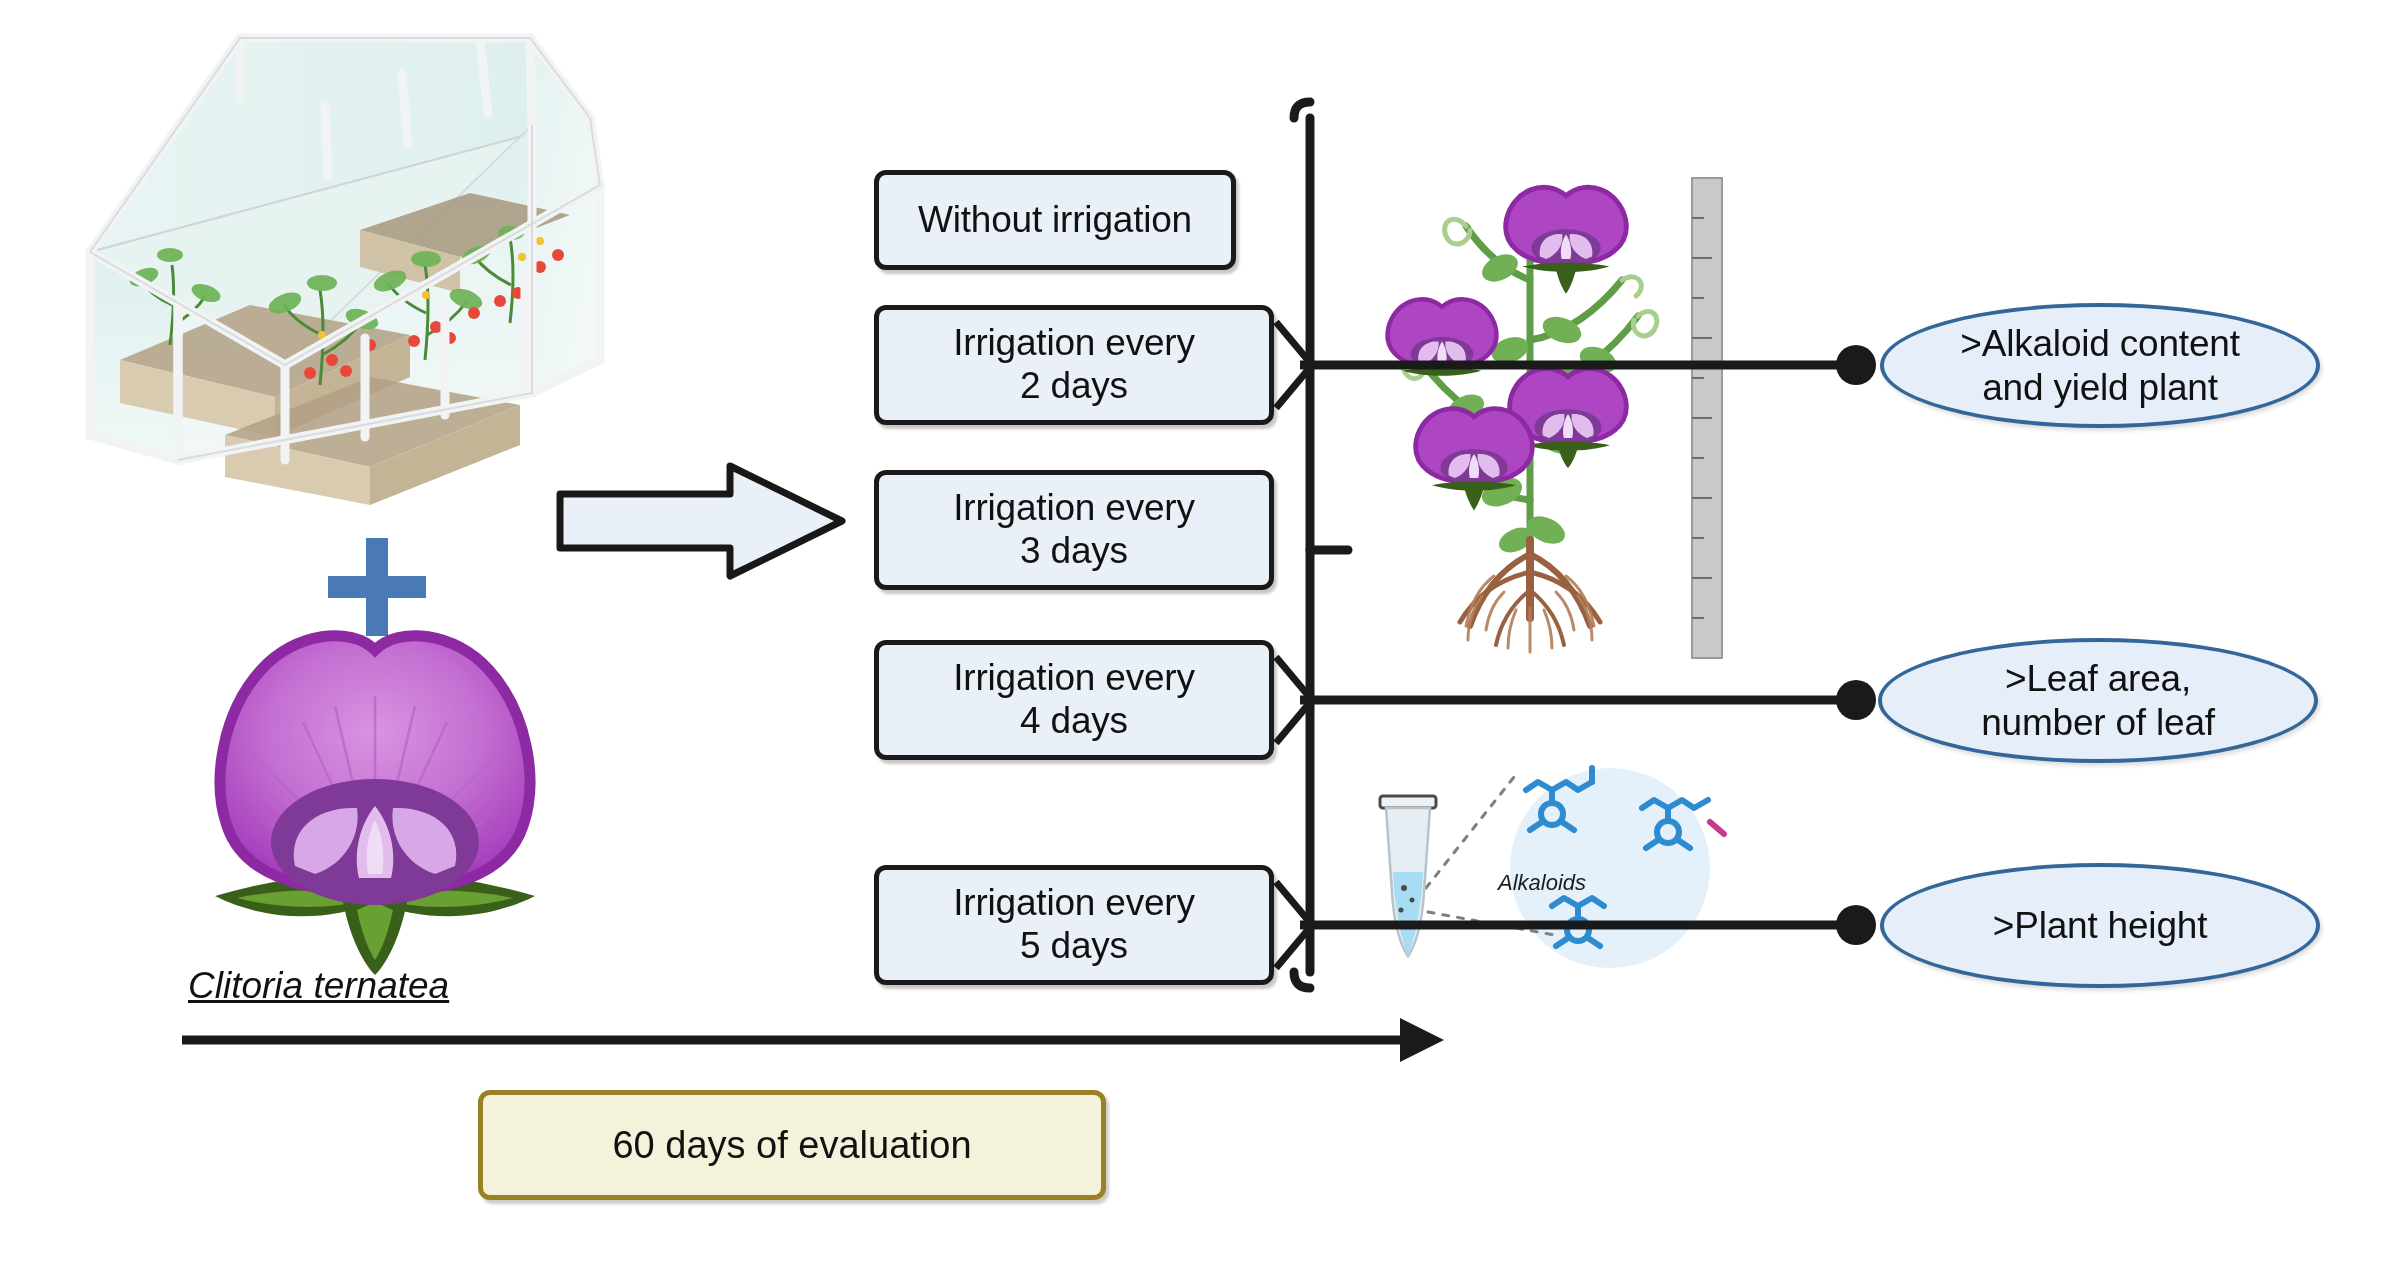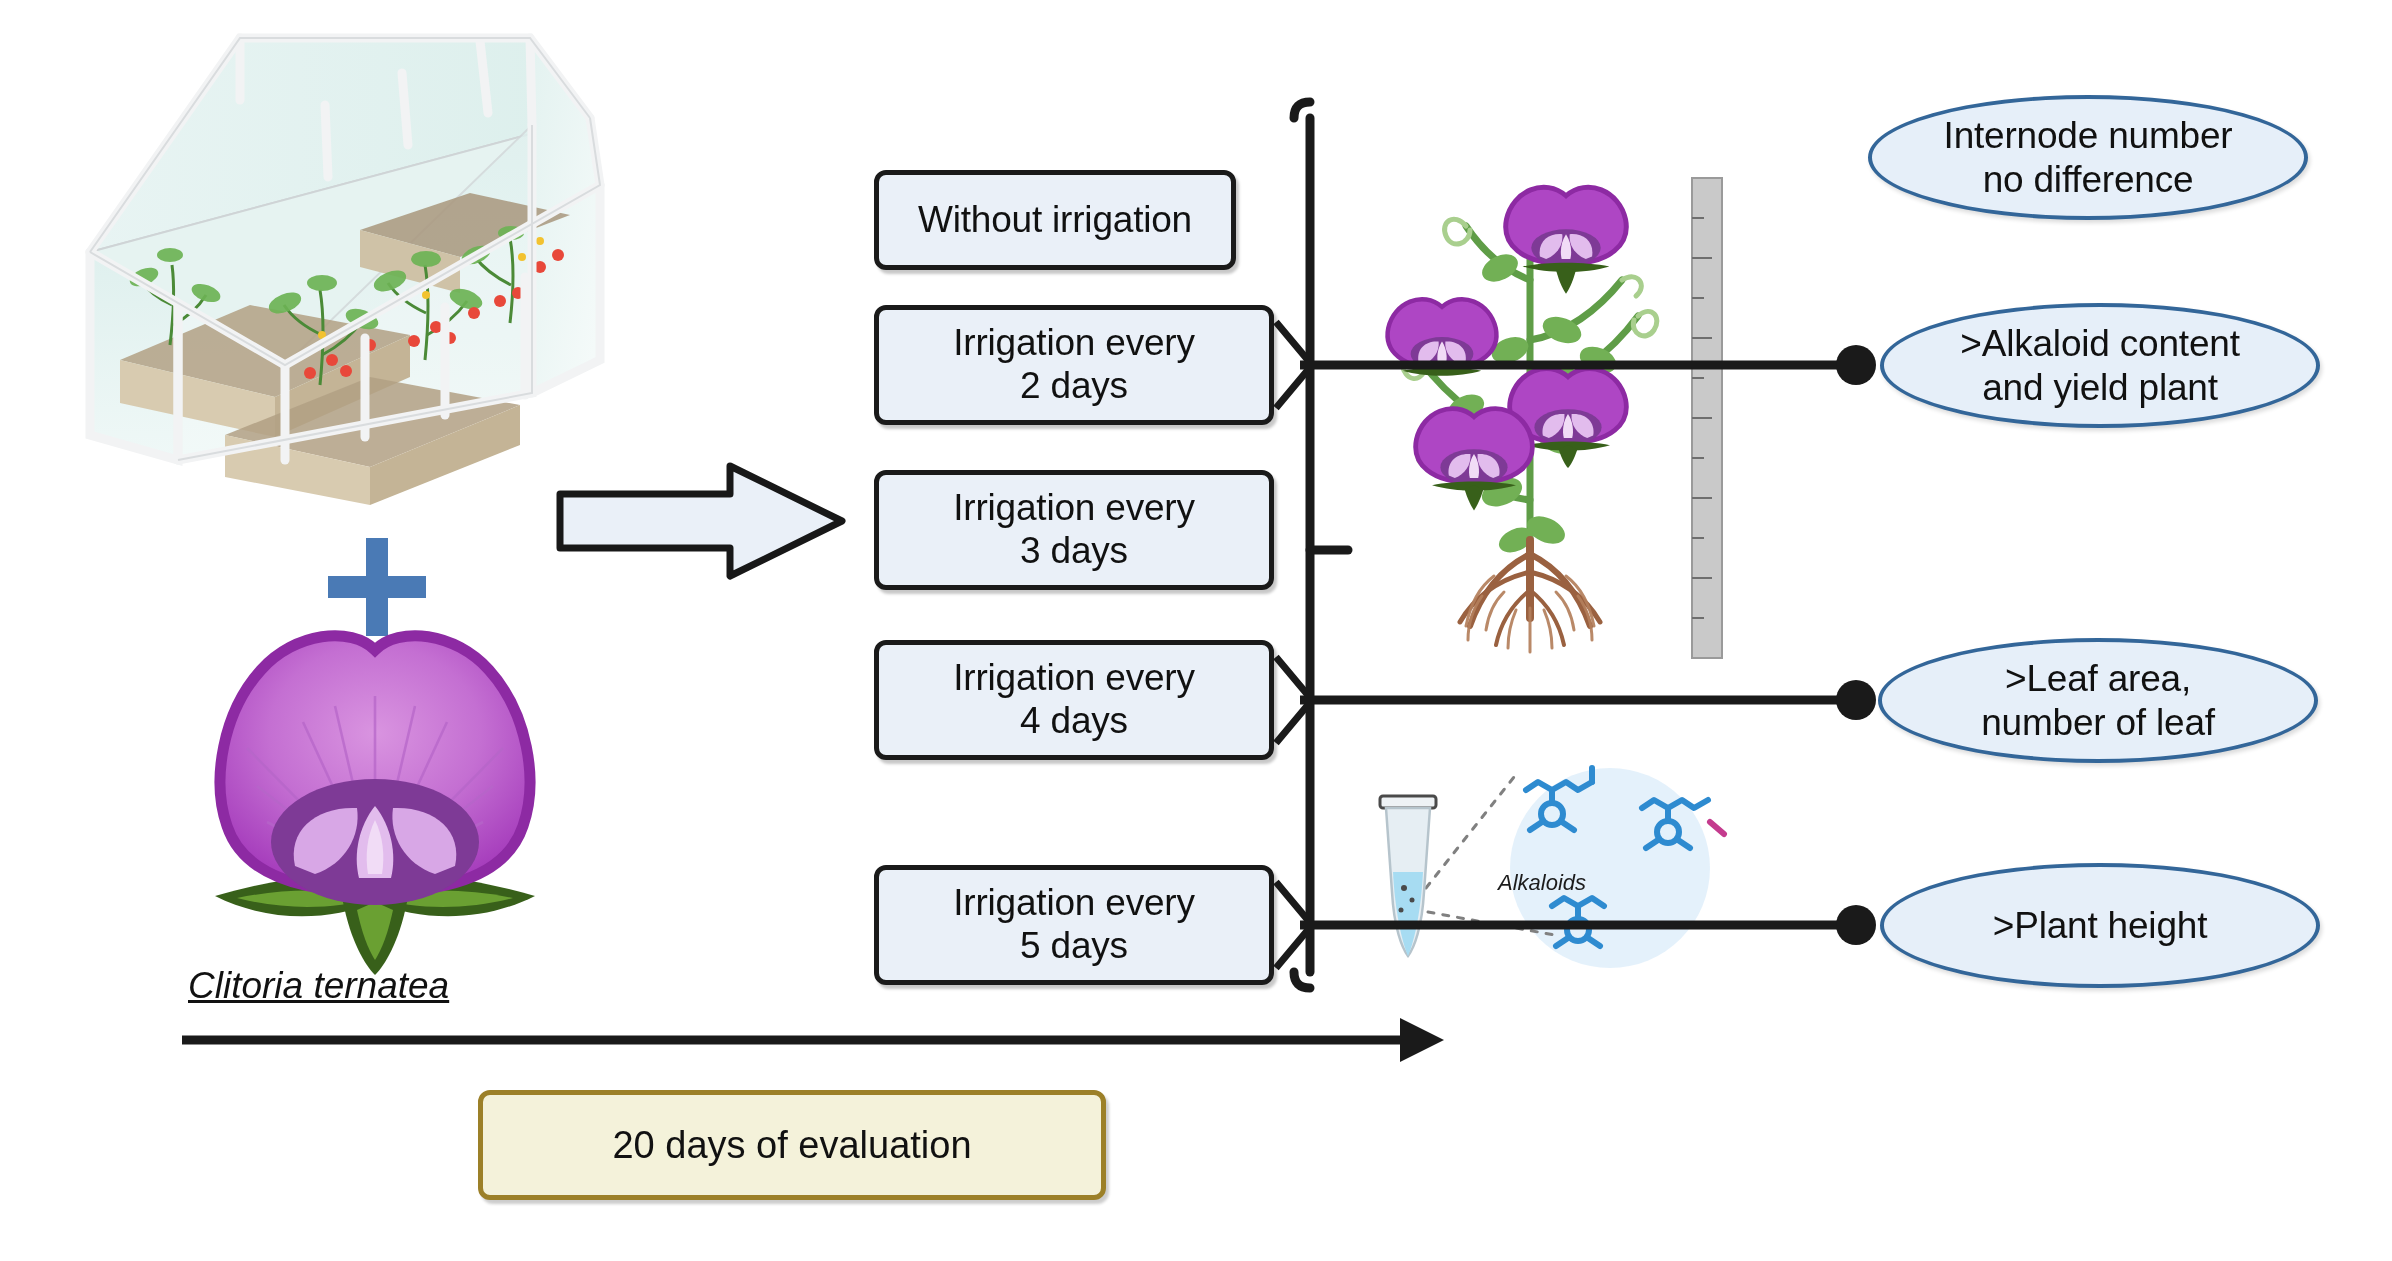--- a/index.html
+++ b/index.html
@@ -462,23 +462,21 @@
       <circle cx="1856" cy="700" r="20"></circle>
       <circle cx="1856" cy="925" r="20"></circle>
     </g>
 
     <g>
       <line x1="182" y1="1040" x2="1400" y2="1040" stroke="#1a1a1a" stroke-width="9"></line>
       <polygon points="1400,1018 1444,1040 1400,1062" fill="#1a1a1a"></polygon>
     </g>
   </svg>
 
-  <div class="ellipse" style="left:1868px; top:95px; width:440px; height:125px;">Internode number
-no difference</div>
   <div class="ellipse" style="left:1878px; top:638px; width:440px; height:125px;">&gt;Leaf area,
 number of leaf</div>
   <div class="ellipse" style="left:1880px; top:303px; width:440px; height:125px;">&gt;Alkaloid content
 and yield plant</div>
   <div class="ellipse" style="left:1880px; top:863px; width:440px; height:125px;">&gt;Plant height</div>
 
-  <div class="daysbox" style="left:478px; top:1090px; width:628px; height:110px;">20 days of evaluation</div>
+  <div class="daysbox" style="left:478px; top:1090px; width:628px; height:110px;">60 days of evaluation</div>
 
 </div>
 
 </body></html>

